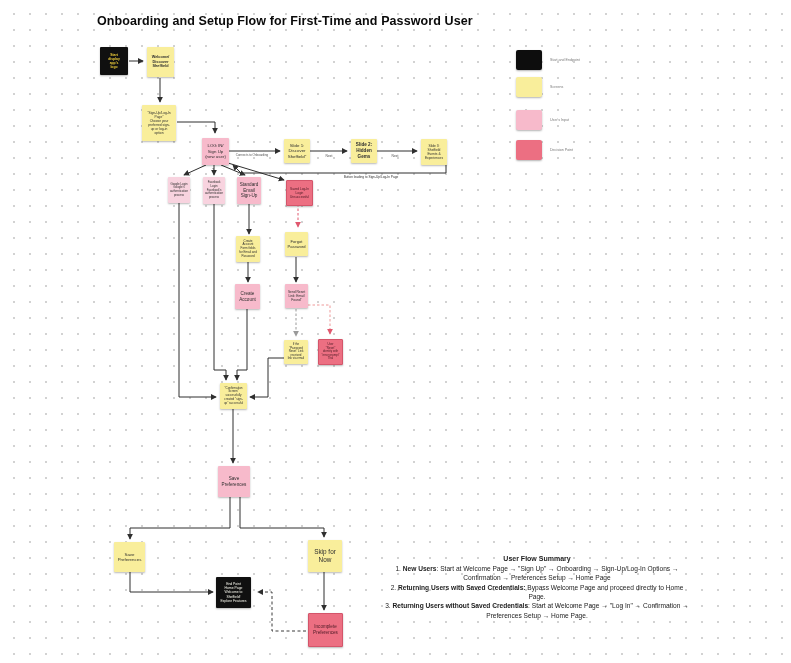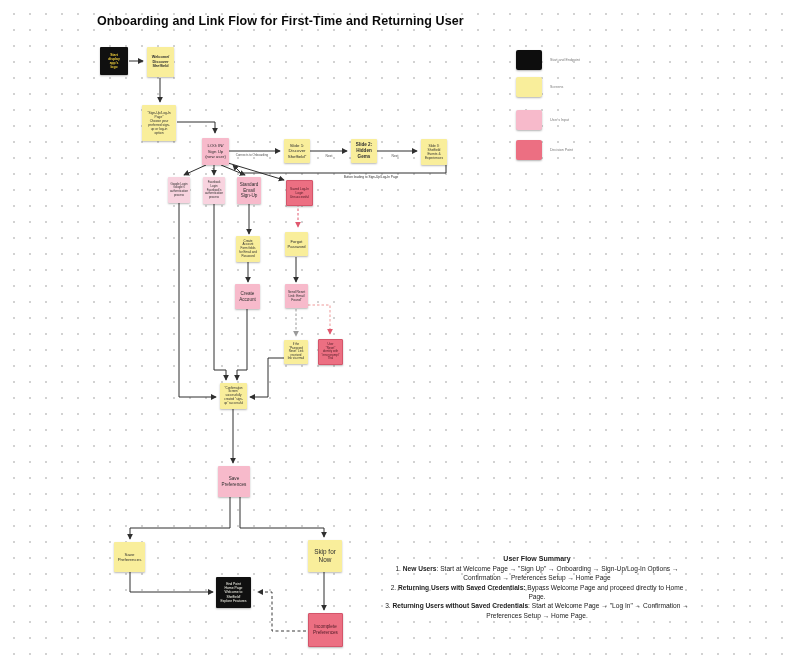--- a/index.html
+++ b/index.html
@@ -33,21 +33,21 @@
   .legend-label{margin-left:8px;font-size:3.6px;color:#777;}
   .summary{position:absolute;left:383px;top:554px;width:308px;text-align:center;font-size:6.6px;line-height:1.42;color:#1c1c1c;}
   .summary-title{font-weight:bold;font-size:7px;}
   .summary b{font-weight:bold;}
 </style>
 </head>
 <body>
 
 <div id="canvas">
 
-  <div class="page-title">Onboarding and Link Flow for First-Time and Returning User</div>
+  <div class="page-title">Onboarding and Setup Flow for First-Time and Password User</div>
 
   <svg id="edges" viewBox="0 0 791 663">
     <defs>
       <marker id="ah" markerWidth="7" markerHeight="7" refX="5.2" refY="3" orient="auto" markerUnits="userSpaceOnUse">
         <path d="M0,0L6,3L0,6z" fill="#2f2f2f"></path>
       </marker>
       <marker id="ahr" markerWidth="7" markerHeight="7" refX="5.2" refY="3" orient="auto" markerUnits="userSpaceOnUse">
         <path d="M0,0L6,3L0,6z" fill="#e0596f"></path>
       </marker>
       <marker id="ahg" markerWidth="7" markerHeight="7" refX="5.2" refY="3" orient="auto" markerUnits="userSpaceOnUse">

